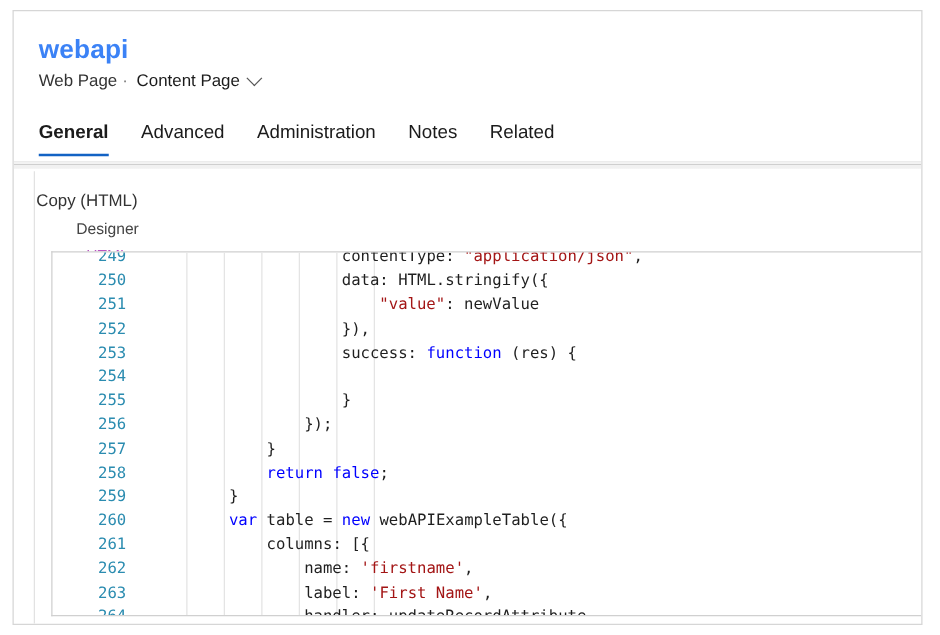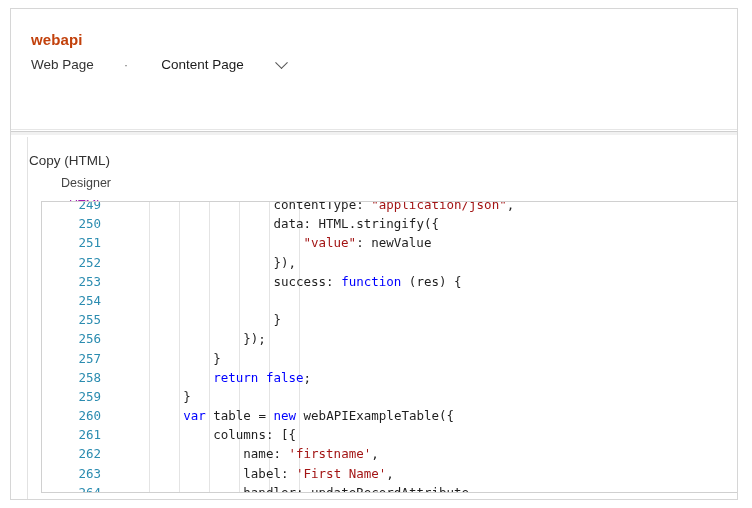--- a/index.html
+++ b/index.html
@@ -21,35 +21,34 @@
     left: 10px; top: 8px;
     width: 728px; height: 492px;
     border: 1px solid #d6d6d6;
     background: #ffffff;
     overflow: hidden;
   }
 
   
   .hdr { padding: 18px 0 0 20px; }
   .hdr-title {
-    font-size: 15px;
+    font-size: 21px;
     font-weight: 600;
-    color: #c2410c;
+    color: #3b82f6;
     letter-spacing: .1px;
     line-height: 26px;
   }
   .hdr-sub {
     margin-top: 2px;
     font-size: 13.5px;
     color: #333333;
     line-height: 20px;
     display: flex;
     align-items: center;
     white-space: nowrap;
-    gap: 26px;
   }
   .hdr-sub .sep { margin: 0 7px 0 4px; color: #767676; }
   .hdr-sub .ctype { color: #1b1b1b; }
   .chev {
     display: inline-block;
     margin-left: 7px;
     width: 9px; height: 9px;
     border-right: 1.3px solid #555;
     border-bottom: 1.3px solid #555;
     transform: rotate(45deg) translate(-2px,-2px);
@@ -216,20 +215,27 @@
     <div class="hdr">
       <div class="hdr-title">webapi</div>
       <div class="hdr-sub">
         <span>Web Page</span>
         <span class="sep">·</span>
         <span class="ctype">Content Page</span>
         <span class="chev"></span>
       </div>
     </div>
 
+    <div class="tabs">
+      <div class="tab active">General</div>
+      <div class="tab">Advanced</div>
+      <div class="tab">Administration</div>
+      <div class="tab">Notes</div>
+      <div class="tab">Related</div>
+    </div>
     <div class="tabs-rule"></div>
     <div class="section-band"></div>
 
     <div class="section-body">
       <div class="sect-divider"></div>
 
       <div class="field-label">Copy (HTML)</div>
 
       <div class="subtabs">
         <div class="subtab">Designer</div>

